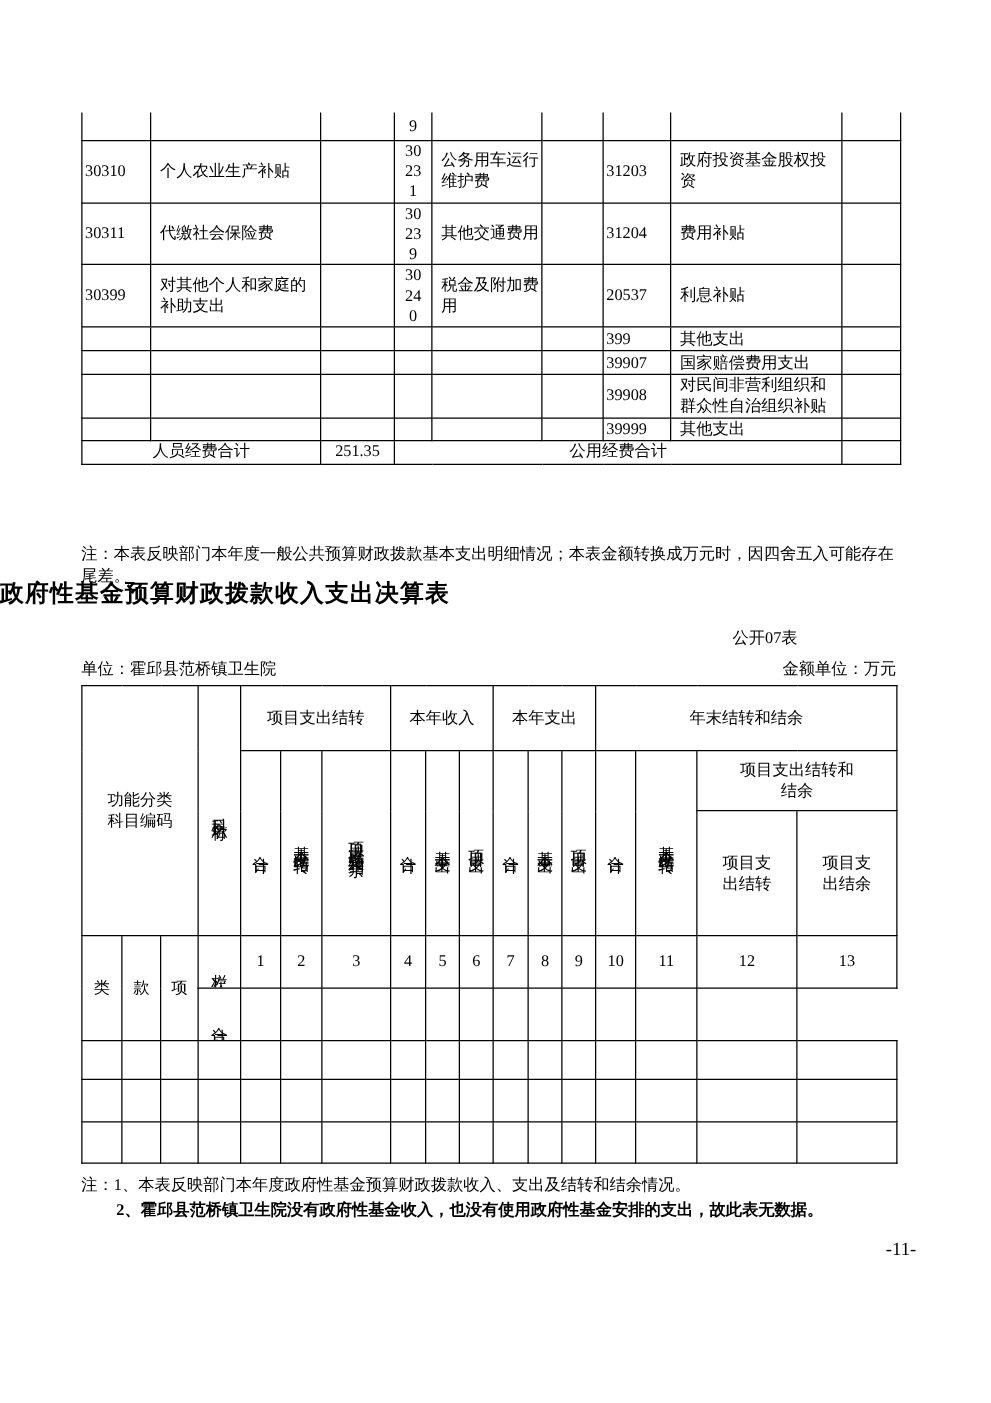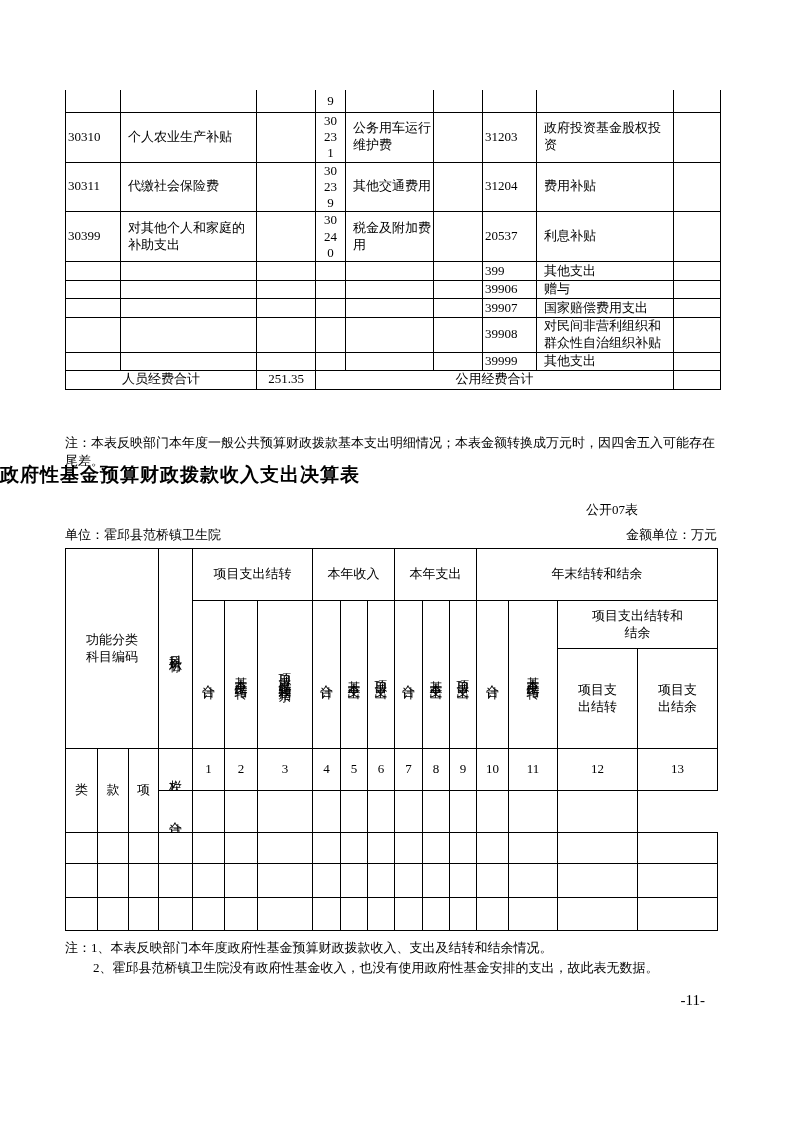--- a/index.html
+++ b/index.html
@@ -31,23 +31,23 @@
   
   #t2{position:absolute;left:65px;top:548px;width:652px;}
   #t2 td{text-align:center;}
   .v{writing-mode:vertical-lr;text-orientation:upright;display:inline-block;
      line-height:1;letter-spacing:2px;}
   .hwrap{display:inline-block;}
   .leaf{padding:0 18px;}
   .gsub{padding:0 30px;}
   
   #s2notes{position:absolute;left:65px;top:938px;width:690px;font-size:13px;line-height:1.5;}
-  #s2notes .n2{padding-left:28px;}
-  
-  #pgnum{position:absolute;right:88px;top:992px;font-size:15px;}
+  #s2notes .n2{padding-left:28px;font-weight:bold;}
+  
+  #pgnum{position:absolute;right:60px;top:992px;font-size:15px;}
 </style>
 </head>
 <body>
 
 <table id="t1">
   <colgroup>
     <col style="width:55px">
       <col style="width:136px">
       <col style="width:59px">
     <col style="width:30px">
@@ -104,31 +104,20 @@
   </tr>
   <tr style="height:19px">
     <td class="cd"></td>
     <td class="nm"></td>
     <td class="am"></td>
     <td class="ncd"></td>
     <td class="nm"></td>
     <td class="am"></td>
     <td class="cd">399</td>
     <td class="nm">其他支出</td>
-    <td class="am"></td>
-  </tr>
-  <tr style="height:18px">
-    <td class="cd"></td>
-    <td class="nm"></td>
-    <td class="am"></td>
-    <td class="ncd"></td>
-    <td class="nm"></td>
-    <td class="am"></td>
-    <td class="cd">39906</td>
-    <td class="nm">赠与</td>
     <td class="am"></td>
   </tr>
   <tr style="height:19px">
     <td class="cd"></td>
     <td class="nm"></td>
     <td class="am"></td>
     <td class="ncd"></td>
     <td class="nm"></td>
     <td class="am"></td>
     <td class="cd">39907</td>

